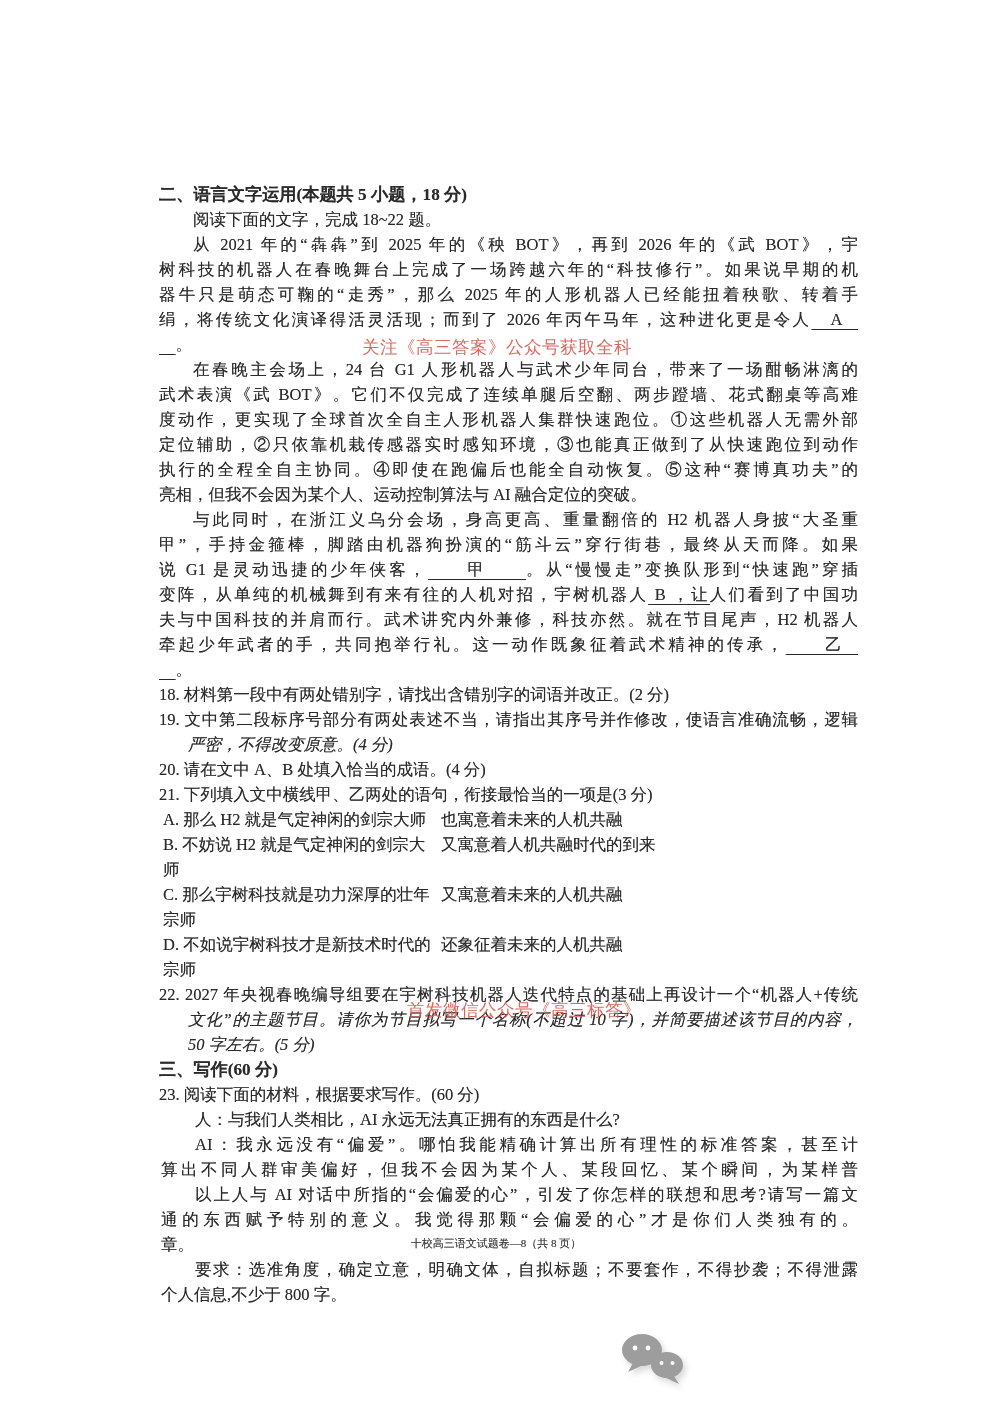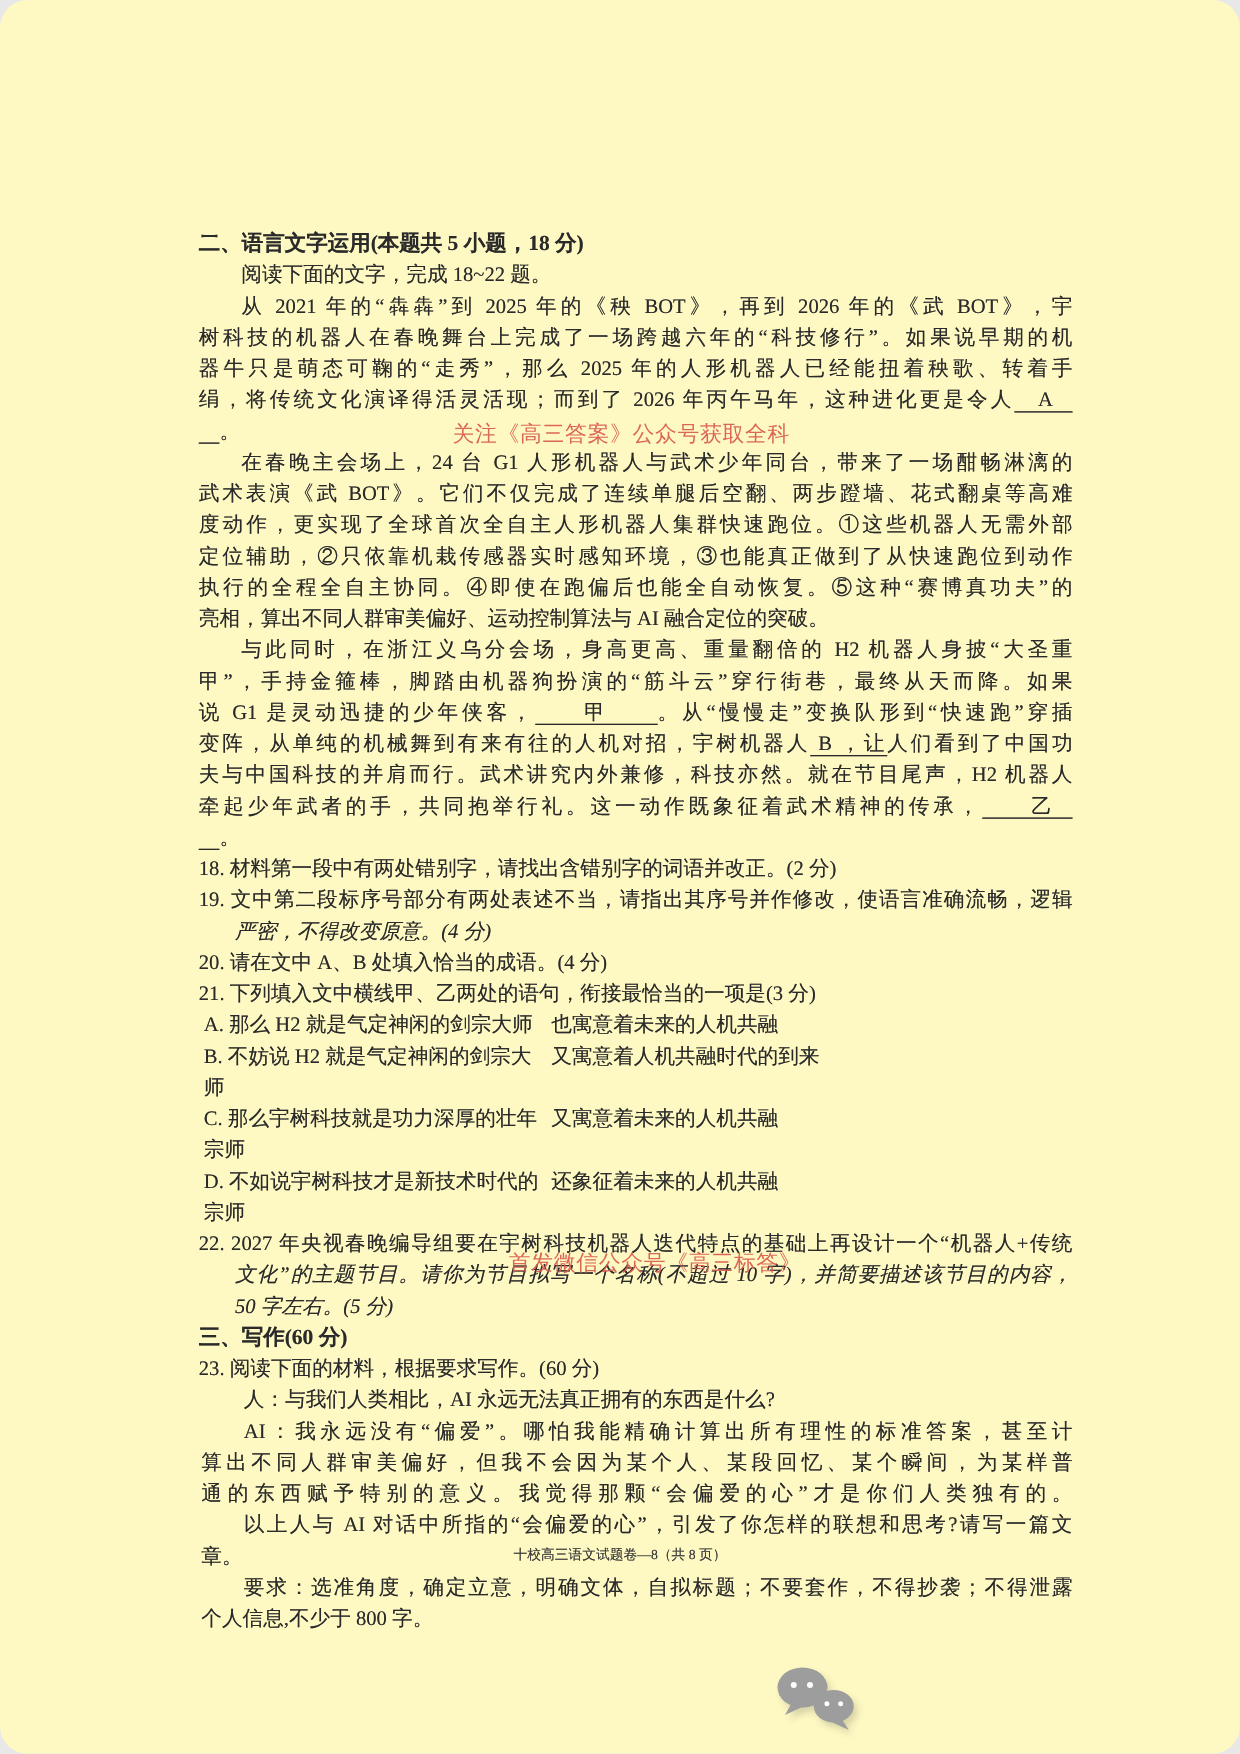--- a/index.html
+++ b/index.html
@@ -31,42 +31,42 @@
     font-size:11px;color:#3a3a3a;
   }
   .wechat{
     position:absolute;left:617px;top:1331px;width:74px;height:58px;
     filter:drop-shadow(3px 4px 3px rgba(0,0,0,.15));
   }
 </style>
 </head>
 <body>
 
-<div class="page" style="background: #fef9c3; color: rgb(42, 42, 42); border-radius: 22px;">
+<div class="page" style="background: #ffffff; color: rgb(42, 42, 42);">
 
   <div class="content">
 
     <div class="ln b">二、语言文字运用(本题共 5 小题，18 分)</div>
     <div class="ln ind">阅读下面的文字，完成 18~22 题。</div>
 
     <div>
       <div class="ln ind j">从 2021 年的“犇犇”到 2025 年的《秧 BOT》，再到 2026 年的《武 BOT》，宇</div>
       <div class="ln j">树科技的机器人在春晚舞台上完成了一场跨越六年的“科技修行”。如果说早期的机</div>
       <div class="ln j">器牛只是萌态可鞠的“走秀”，那么 2025 年的人形机器人已经能扭着秧歌、转着手</div>
       <div class="ln j">绢，将传统文化演译得活灵活现；而到了 2026 年丙午马年，这种进化更是令人<u>　A　</u></div>
       <div class="ln"><u>　</u>。</div>
     </div>
 
     <div>
       <div class="ln ind j">在春晚主会场上，24 台 G1 人形机器人与武术少年同台，带来了一场酣畅淋漓的</div>
       <div class="ln j">武术表演《武 BOT》。它们不仅完成了连续单腿后空翻、两步蹬墙、花式翻桌等高难</div>
       <div class="ln j">度动作，更实现了全球首次全自主人形机器人集群快速跑位。①这些机器人无需外部</div>
       <div class="ln j">定位辅助，②只依靠机栽传感器实时感知环境，③也能真正做到了从快速跑位到动作</div>
       <div class="ln j">执行的全程全自主协同。④即使在跑偏后也能全自动恢复。⑤这种“赛博真功夫”的</div>
-      <div class="ln">亮相，算出不同人群审美偏好、运动控制算法与 AI 融合定位的突破。</div>
+      <div class="ln">亮相，但我不会因为某个人、运动控制算法与 AI 融合定位的突破。</div>
     </div>
 
     <div>
       <div class="ln ind j">与此同时，在浙江义乌分会场，身高更高、重量翻倍的 H2 机器人身披“大圣重</div>
       <div class="ln j">甲”，手持金箍棒，脚踏由机器狗扮演的“筋斗云”穿行街巷，最终从天而降。如果</div>
       <div class="ln j">说 G1 是灵动迅捷的少年侠客，<u>　　甲　　</u>。从“慢慢走”变换队形到“快速跑”穿插</div>
       <div class="ln j">变阵，从单纯的机械舞到有来有往的人机对招，宇树机器人<u> B ，让</u>人们看到了中国功</div>
       <div class="ln j">夫与中国科技的并肩而行。武术讲究内外兼修，科技亦然。就在节目尾声，H2 机器人</div>
       <div class="ln j">牵起少年武者的手，共同抱举行礼。这一动作既象征着武术精神的传承，<u>　　乙　</u></div>
       <div class="ln"><u>　</u>。</div>
@@ -107,22 +107,22 @@
       <div class="ln hang">50 字左右。(5 分)</div>
     </div>
 
     <div class="ln b">三、写作(60 分)</div>
     <div class="ln">23. 阅读下面的材料，根据要求写作。(60 分)</div>
 
     <div class="dlg">
       <div class="ln ind">人：与我们人类相比，AI 永远无法真正拥有的东西是什么?</div>
       <div class="ln ind j">AI：我永远没有“偏爱”。哪怕我能精确计算出所有理性的标准答案，甚至计</div>
       <div class="ln j">算出不同人群审美偏好，但我不会因为某个人、某段回忆、某个瞬间，为某样普</div>
+      <div class="ln ind j">以上人与 AI 对话中所指的“会偏爱的心”，引发了你怎样的联想和思考?请写一篇文</div>
       <div class="ln j">通的东西赋予特别的意义。我觉得那颗“会偏爱的心”才是你们人类独有的。</div>
-      <div class="ln ind j">以上人与 AI 对话中所指的“会偏爱的心”，引发了你怎样的联想和思考?请写一篇文</div>
       <div class="ln">章。</div>
       <div class="ln ind j">要求：选准角度，确定立意，明确文体，自拟标题；不要套作，不得抄袭；不得泄露</div>
       <div class="ln">个人信息,不少于 800 字。</div>
     </div>
 
   </div>
 
   <div class="wm" style="left: 362px; top: 336px; color: rgb(217, 91, 80);">关注《高三答案》公众号获取全科</div>
   <div class="wm" style="left: 364px; top: 999px; color: rgb(217, 91, 80); margin-left: 43px;">首发微信公众号《高三标答》</div>
 

